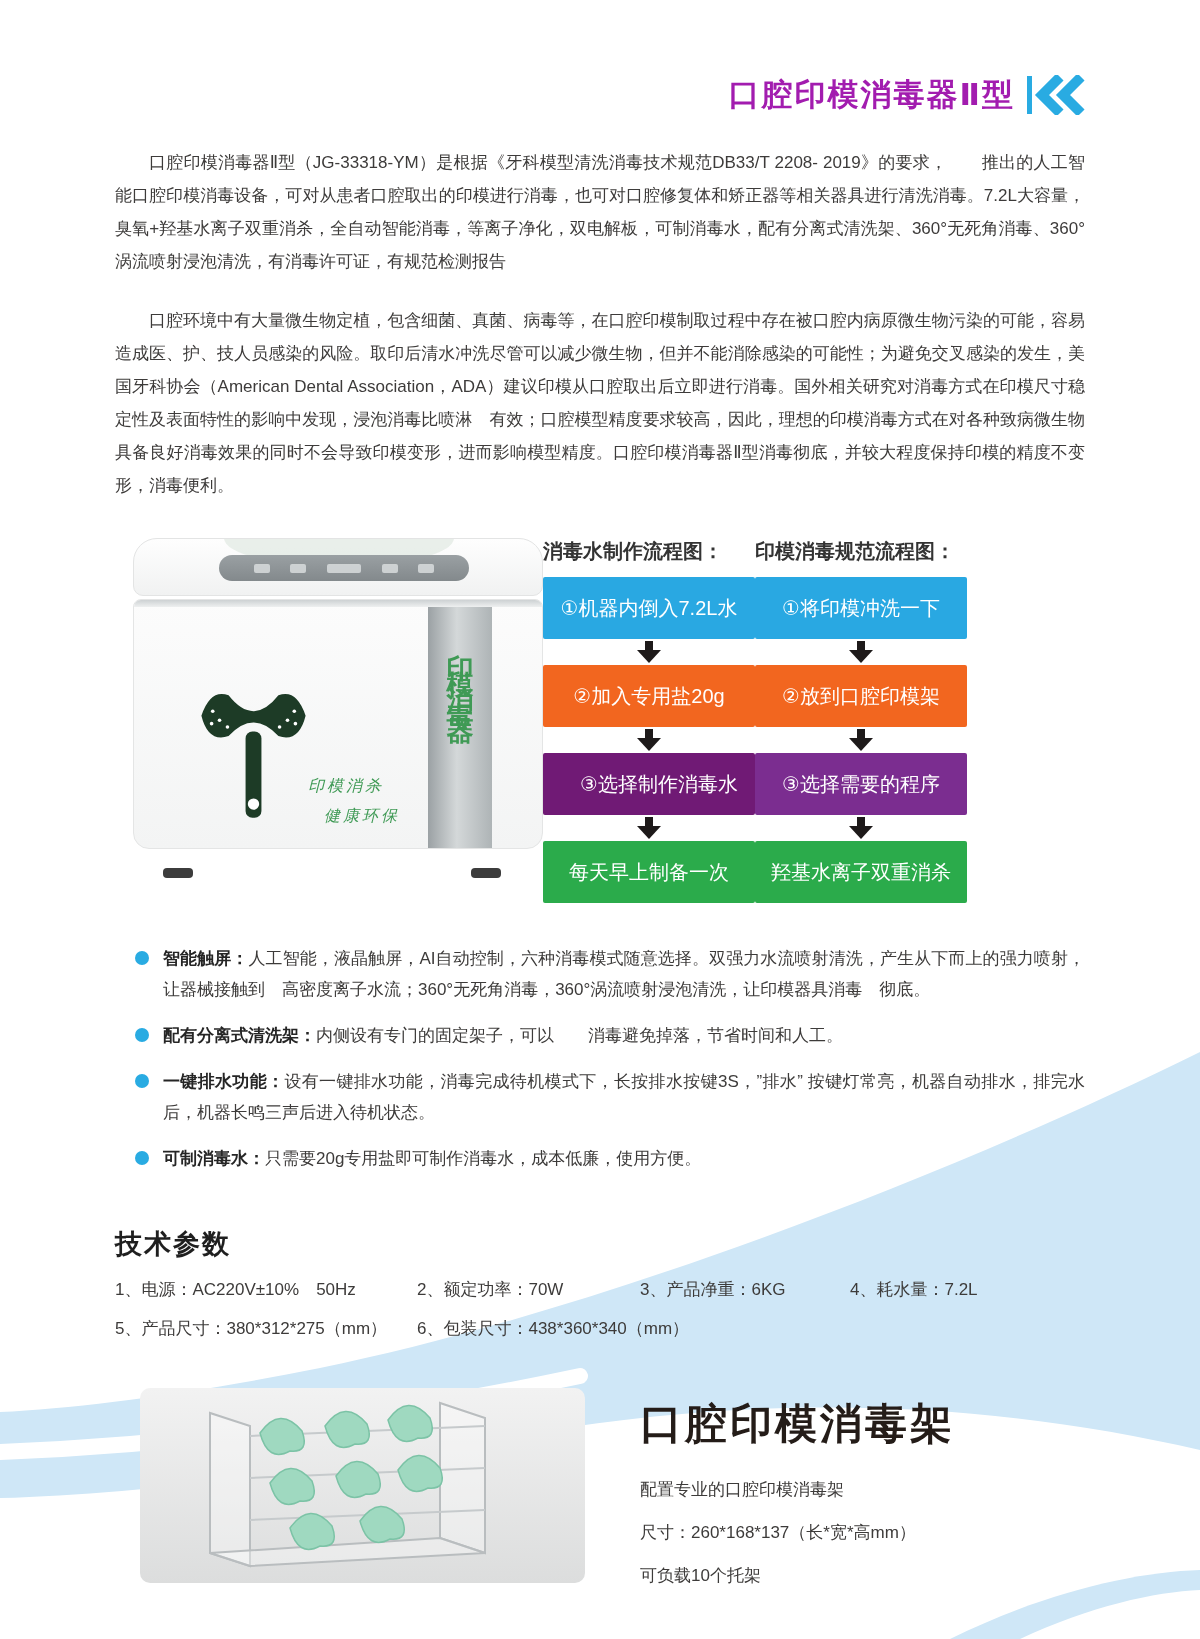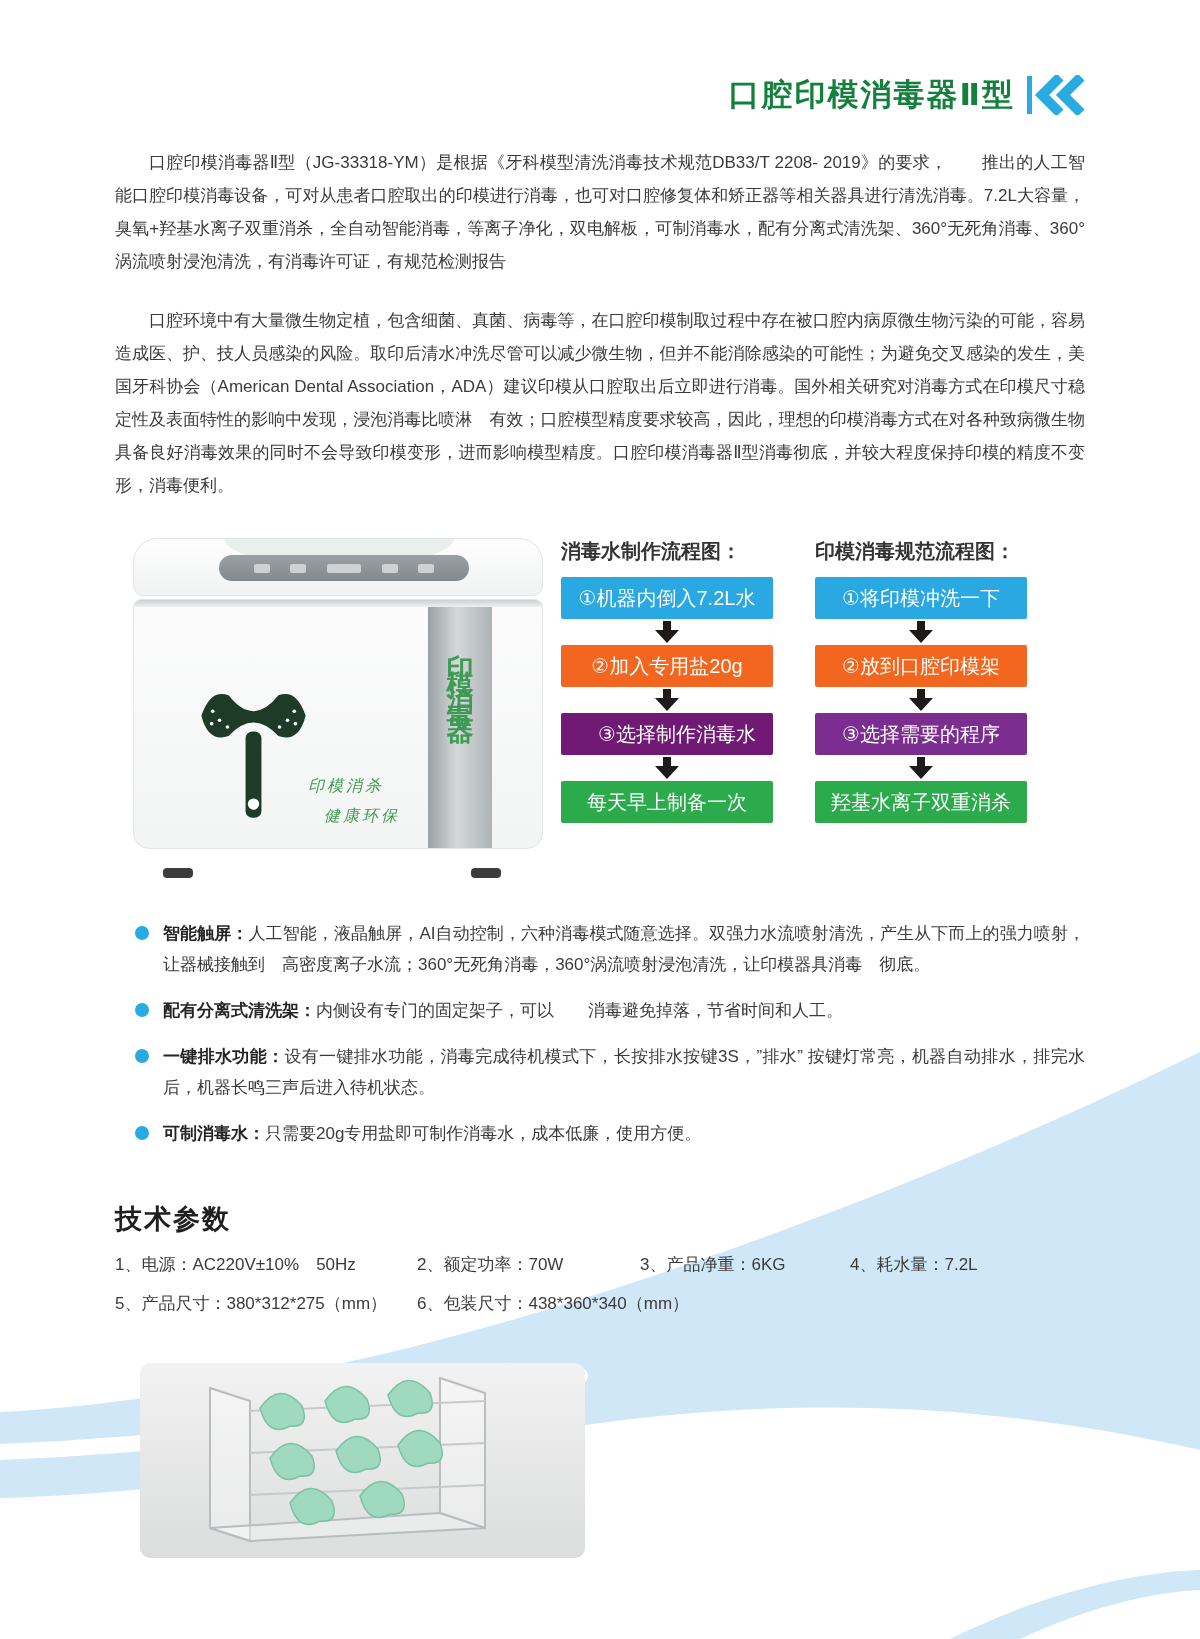--- a/index.html
+++ b/index.html
@@ -4,21 +4,21 @@
 <style>
   * { margin:0; padding:0; box-sizing:border-box; }
   html,body { background:#ffffff; }
   body { font-family:"Liberation Sans","DejaVu Sans",sans-serif; color:#3d3b3a; }
   .page { position:relative; width:1200px; height:1639px; margin:0 auto; background:#fff; overflow:hidden; }
   .deco { position:absolute; left:0; top:0; width:1200px; height:1639px; z-index:0; pointer-events:none; }
   .content { position:relative; z-index:1; padding:0 115px; }
 
   
   .hdr { display:flex; justify-content:flex-end; align-items:center; gap:12px; margin-top:74px; padding-right:-10px; }
-  .hdr-title { color:#15803d; font-size:31px; font-weight:bold; letter-spacing:2px; }
+  .hdr-title { color:#a21caf; font-size:31px; font-weight:bold; letter-spacing:2px; }
   .hdr-icon { width:58px; height:40px; flex:0 0 auto; }
 
   
   .para { font-size:17px; line-height:33px; text-align:justify; text-indent:2em; margin-top:26px; color:#3d3b3a; }
   .para.first { margin-top:30px; }
 
   
   .middle { display:flex; margin-top:36px; }
   .device-wrap { width:410px; height:340px; position:relative; margin-left:18px; flex:0 0 auto; }
   .lid { position:relative; height:58px; border-radius:24px 24px 10px 10px; background:linear-gradient(#fefefe,#f1f2f2); border:1px solid #e3e4e4; overflow:hidden; }
@@ -30,24 +30,24 @@
   .mach-body::before { content:""; position:absolute; left:0; right:0; top:0; height:7px; background:linear-gradient(#cdd1d3,#eef0f0); }
   .side-band { position:absolute; right:50px; top:7px; bottom:0; width:64px; background:linear-gradient(90deg,#9ba1a4,#d4d8d9 45%,#aeb4b6); display:flex; justify-content:center; }
   .side-band span { writing-mode:vertical-rl; color:#3f9a55; font-size:27px; letter-spacing:16px; margin-top:26px; font-weight:bold; }
   .tray-art { position:absolute; left:62px; bottom:14px; width:240px; height:150px; }
   .tray-cap { position:absolute; color:#3f9a55; font-size:16px; font-style:italic; letter-spacing:3px; white-space:nowrap; }
   .cap1 { left:112px; top:92px; }
   .cap2 { left:128px; top:122px; }
   .foot { position:absolute; bottom:0; width:30px; height:10px; border-radius:4px; background:#3c3c3c; }
   .foot.l { left:30px; } .foot.r { right:42px; }
 
-  .flows { display:flex; gap:42px; margin-left:18px; }
+  .flows { display:flex; }
   .flow { width:212px; }
   .flow-title { font-size:20px; font-weight:bold; color:#333; margin-bottom:12px; white-space:nowrap; }
-  .step { height:42px; border-radius:2px; color:#fff; font-size:20px; display:flex; align-items:center; justify-content:center; white-space:nowrap; font-weight:500; }
+  .step { height:62px; border-radius:2px; color:#fff; font-size:20px; display:flex; align-items:center; justify-content:center; white-space:nowrap; font-weight:500; }
   .arrow { width:0; margin:2px auto; height:22px; position:relative; }
   .arrow::before { content:""; position:absolute; left:-4px; top:0; width:8px; height:10px; background:#1e1a1a; }
   .arrow::after { content:""; position:absolute; left:-12px; top:9px; border-left:12px solid transparent; border-right:12px solid transparent; border-top:13px solid #1e1a1a; }
 
   
   .features { margin-top:40px; }
   .feat { display:flex; margin-top:15px; }
   .dot { flex:0 0 auto; width:14px; height:14px; border-radius:50%; background:#29abe2; margin:8px 0 0 20px; }
   .feat p { margin-left:14px; font-size:17px; line-height:31px; text-align:justify; }
   .feat b { color:#252525; }
@@ -214,16 +214,23 @@
             <path d="M185,38 q20,-28 42,-2 q8,22 -12,20 q-22,12 -30,-18 Z"></path>
             <path d="M248,32 q20,-28 42,-2 q8,22 -12,20 q-22,12 -30,-18 Z"></path>
             <path d="M130,95 q20,-28 42,-2 q8,22 -12,20 q-22,12 -30,-18 Z"></path>
             <path d="M196,88 q20,-28 42,-2 q8,22 -12,20 q-22,12 -30,-18 Z"></path>
             <path d="M258,82 q20,-28 42,-2 q8,22 -12,20 q-22,12 -30,-18 Z"></path>
             <path d="M150,140 q20,-28 42,-2 q8,22 -12,20 q-22,12 -30,-18 Z"></path>
             <path d="M220,133 q20,-28 42,-2 q8,22 -12,20 q-22,12 -30,-18 Z"></path>
           </g>
         </svg>
       </div>
+      <div class="rack-info">
+        <div class="rack-title">口腔印模消毒架</div>
+        <div class="rack-line firstline">配置专业的口腔印模消毒架</div>
+        <div class="rack-line">尺寸：260*168*137（长*宽*高mm）</div>
+        <div class="rack-line">可负载10个托架</div>
+
+      </div>
     </div>
 
   </div>
 </div>
 
 </body></html>

